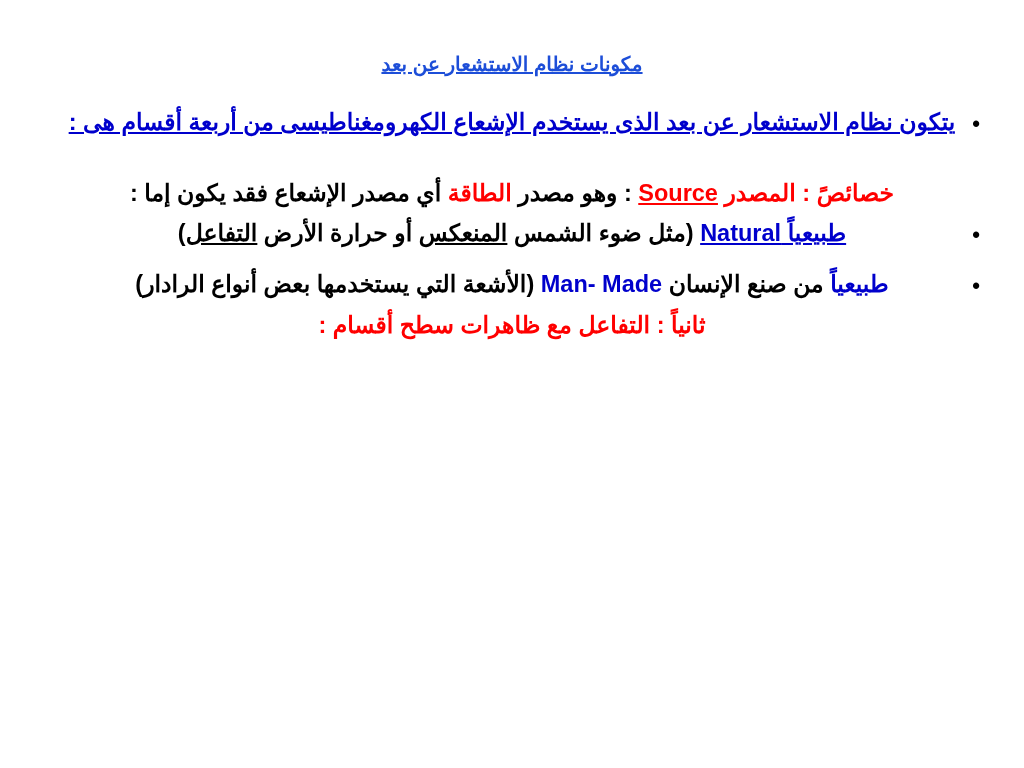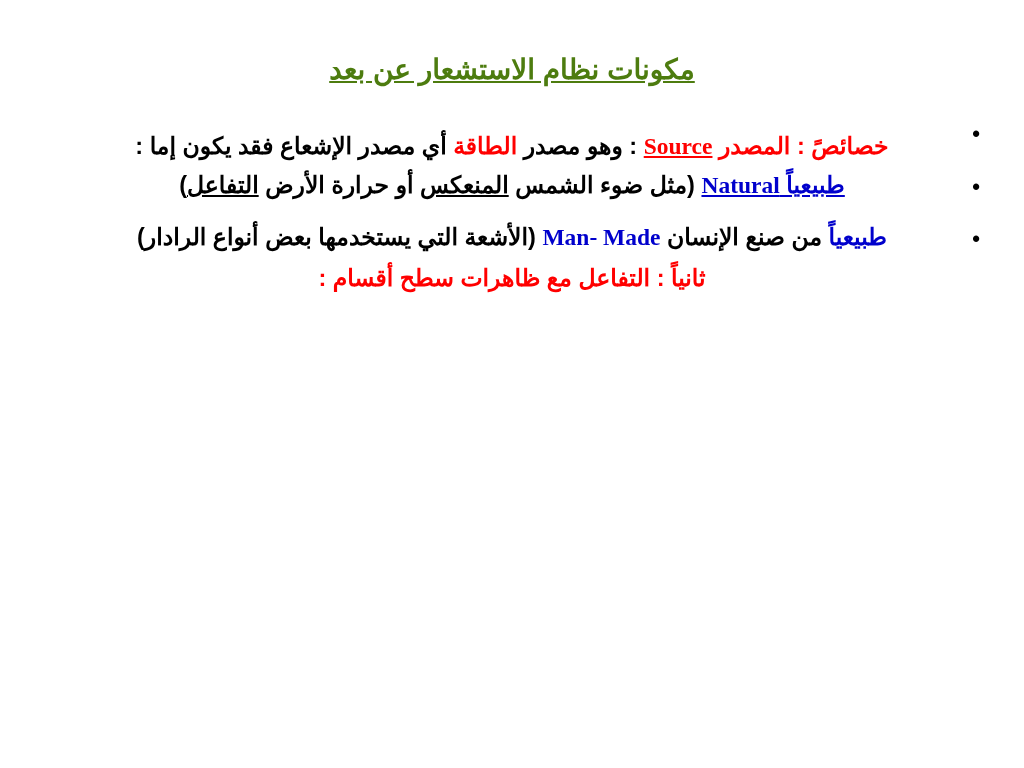--- a/index.html
+++ b/index.html
@@ -19,22 +19,22 @@
     width: 1024px;
     height: 768px;
     box-sizing: border-box;
     padding: 0;
     direction: rtl;
   }
 
   .slide-title {
     text-align: center;
     font-weight: bold;
-    font-size: 28px;
-    color: #4d7c0f;
+    font-size: 20px;
+    color: #1d4ed8;
     text-decoration: underline;
     margin: 52px 0 0 0;
     line-height: 1.25;
     letter-spacing: 0px;
   }
 
   .body-block {
     margin: 30px 46px 0 46px;
   }
 
@@ -60,41 +60,42 @@
   .plain-line {
     display: block;
     text-align: center;
     font-weight: bold;
     font-size: 23.5px;
     line-height: 1.33;
     margin: 0;
     padding: 0 4px;
   }
 
-  .red { color: #ff0000; }
+  .red { color: #ff0000; margin-top: 24px; }
   .blue { color: #0000cc; }
   .black { color: #000000; }
   .u { text-decoration: underline; }
-  .ltr { direction: ltr; unicode-bidi: embed; display: inline-block; font-family: Liberation Serif, serif; }
+  .ltr { direction: ltr; unicode-bidi: embed; display: inline-block; }
 
   .gap-sm { height: 8px; }
   .gap-md { height: 14px; }
   .gap-lg { height: 18px; }
 </style>
 </head>
 <body>
 
 <div class="slide">
 
   <h1 class="slide-title">مكونات نظام الاستشعار عن بعد</h1>
 
   <div class="body-block">
 
     <div class="bullet-line">
       <span class="dot">•</span>
+      <span class="blue u">يتكون نظام الاستشعار عن بعد الذى يستخدم الإشعاع الكهرومغناطيسى من أربعة أقسام هى :</span>
     </div>
 
     <div class="gap-md"></div>
 
     <div class="plain-line">
       <span class="red">خصائصً : المصدر </span><span class="red ltr u">Source</span><span class="black"> : وهو مصدر </span><span class="red">الطاقة</span><span class="black"> أي مصدر الإشعاع  فقد يكون إما :</span>
     </div>
 
     <div class="gap-sm"></div>
 

